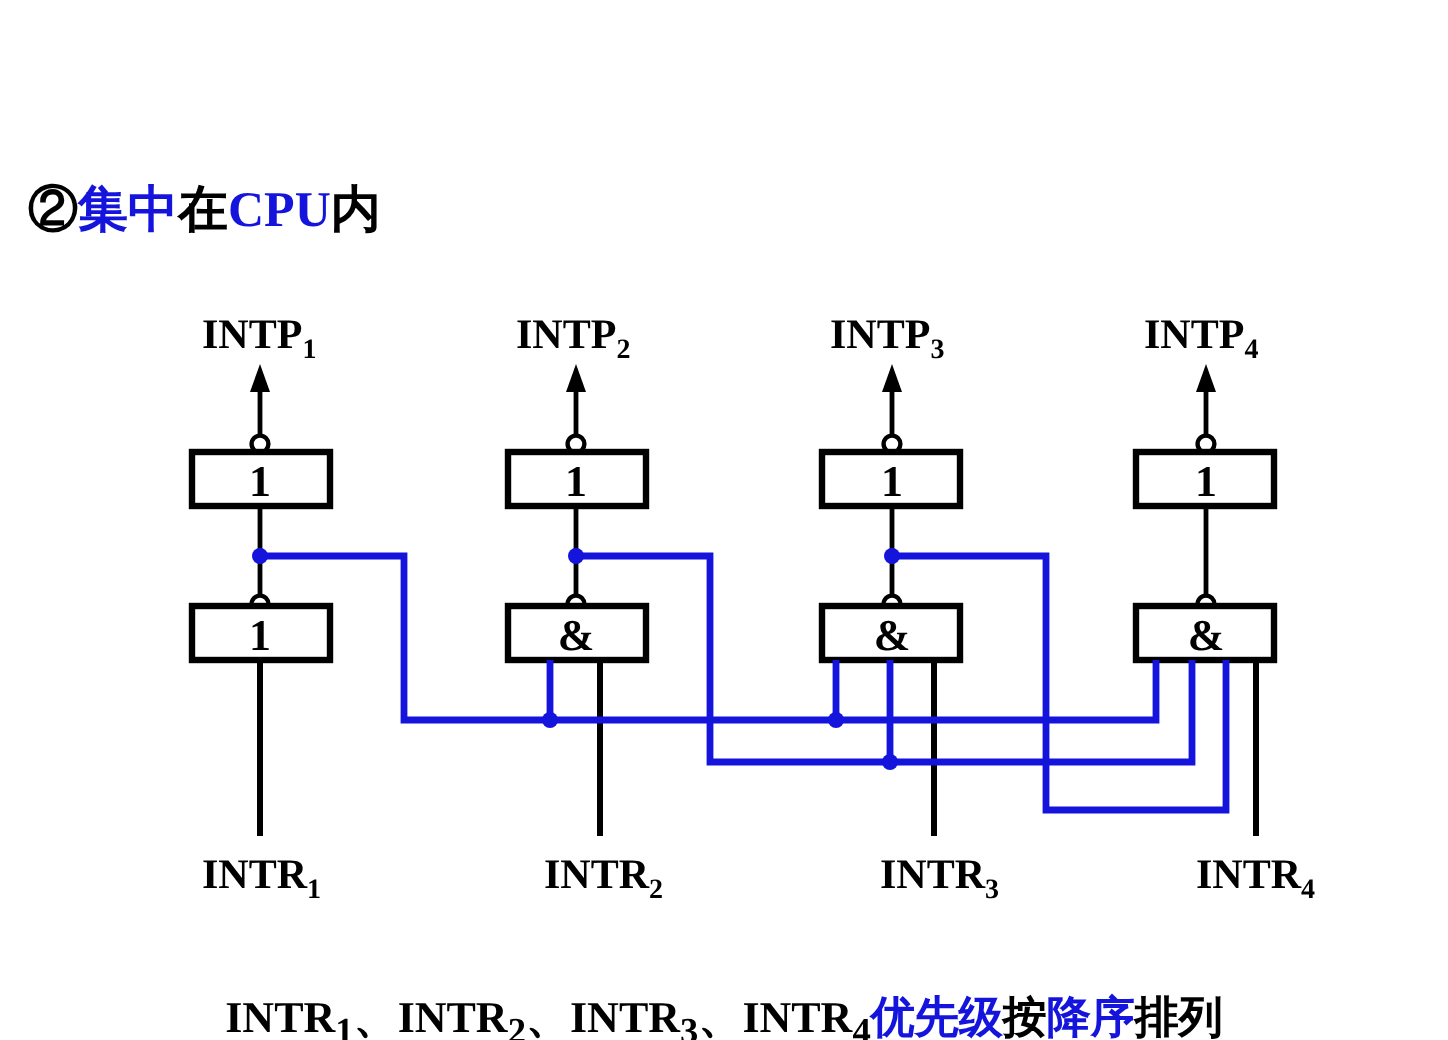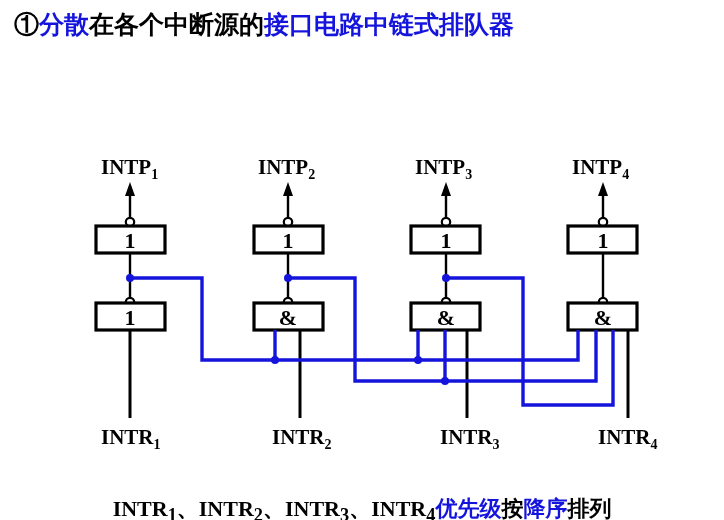--- a/index.html
+++ b/index.html
@@ -23,25 +23,25 @@
   svg{position:absolute;top:0;left:0;}
   .lbl{font-family:"Liberation Serif","DejaVu Serif",serif;font-weight:bold;font-size:21px;fill:#000;}
   .sub{font-size:14px;}
   .gatetxt{font-family:"Liberation Serif","DejaVu Serif",serif;font-weight:bold;font-size:22px;fill:#000;text-anchor:middle;}
 </style>
 </head>
 <body>
 
 <div id="root">
 
-  <div class="txt line1">
-    <span class="blk">①</span><span class="sp"></span><span class="blue">分散</span><span class="sp"></span><span class="blk">在各个中断源的</span><span class="sp"></span><span class="blue">接口电路中</span><span class="sp-wide"></span><span class="blue">链式排队器</span>
-  </div>
 
 
+  <div class="txt line3">
+    <span class="blk">②</span><span class="blue">集中</span><span class="sp"></span><span class="blk">在</span><span class="sp"></span><span class="blue">CPU</span><span class="sp"></span><span class="blk">内</span>
+  </div>
 
   <svg width="724" height="520">
 
     <text class="lbl" x="101" y="174">INTP<tspan class="sub" dy="5">1</tspan></text>
     <text class="lbl" x="258" y="174">INTP<tspan class="sub" dy="5">2</tspan></text>
     <text class="lbl" x="415" y="174">INTP<tspan class="sub" dy="5">3</tspan></text>
     <text class="lbl" x="572" y="174">INTP<tspan class="sub" dy="5">4</tspan></text>
 
     <text class="lbl" x="101" y="444">INTR<tspan class="sub" dy="5">1</tspan></text>
     <text class="lbl" x="272" y="444">INTR<tspan class="sub" dy="5">2</tspan></text>

